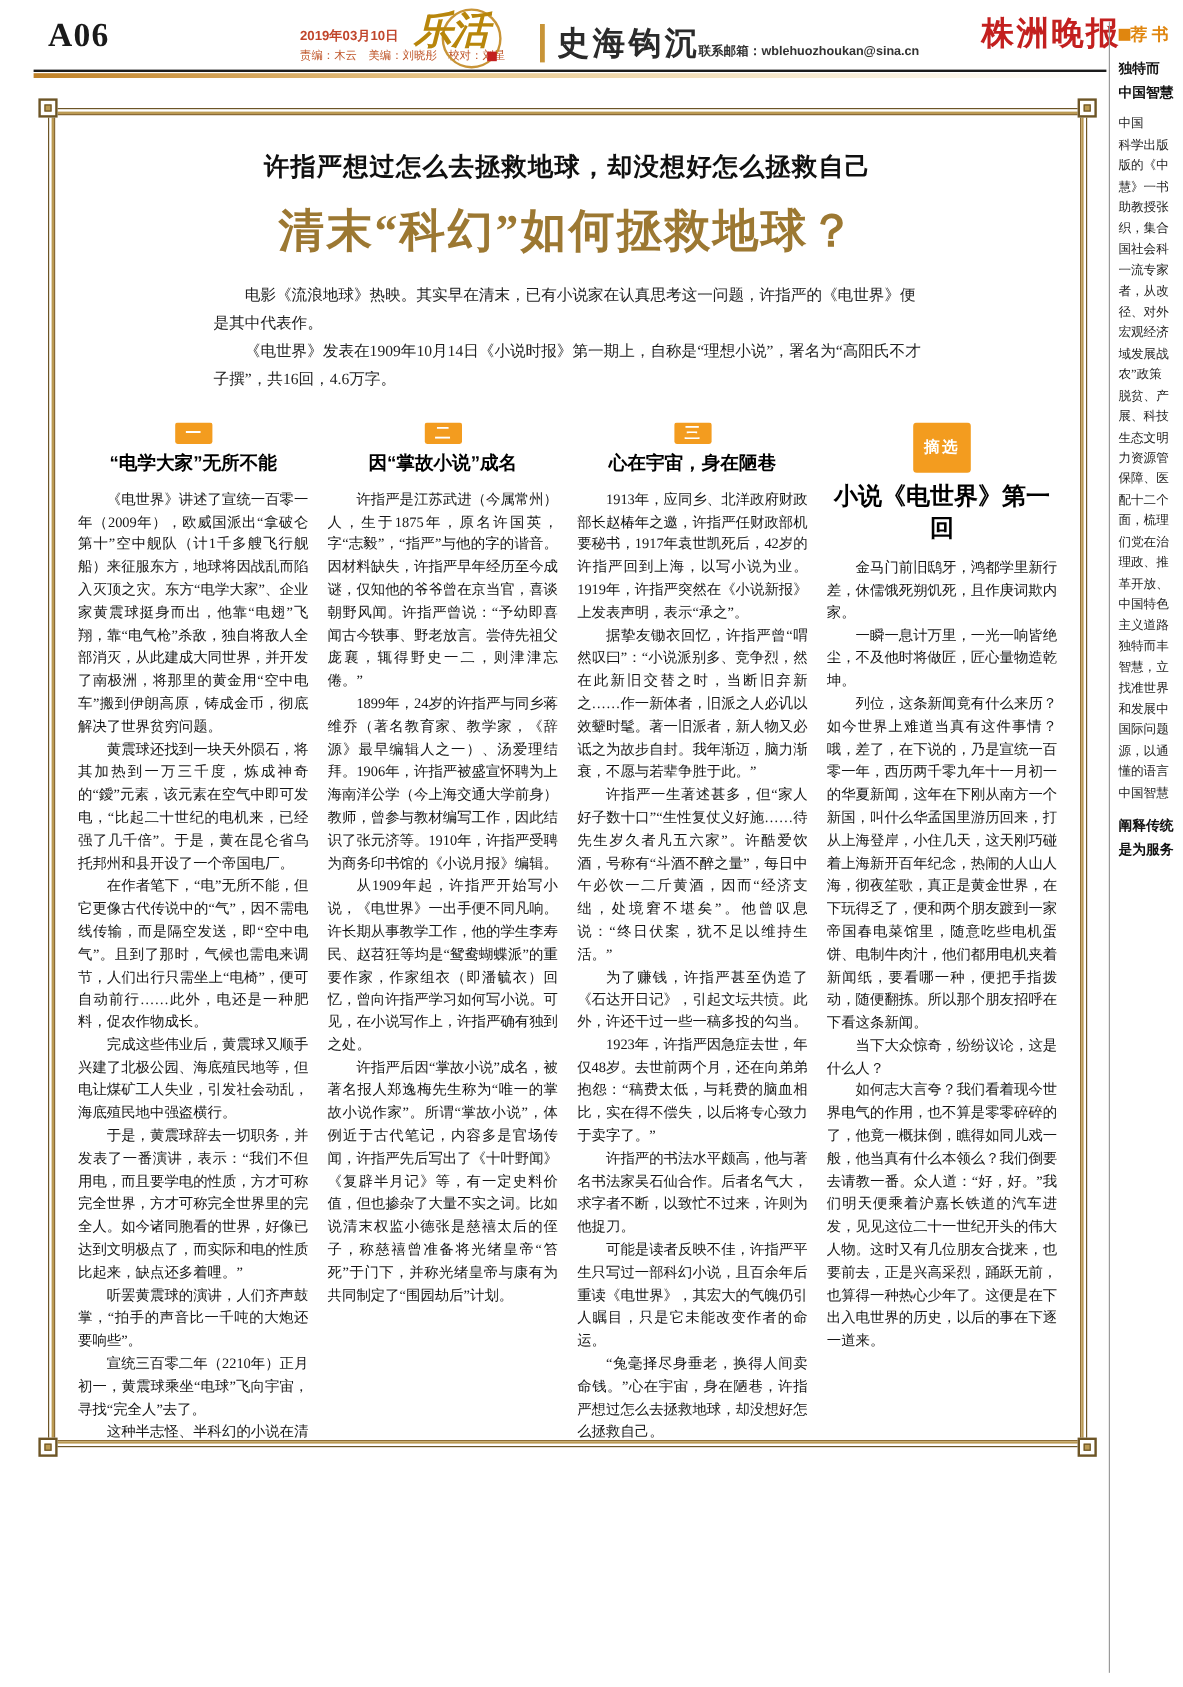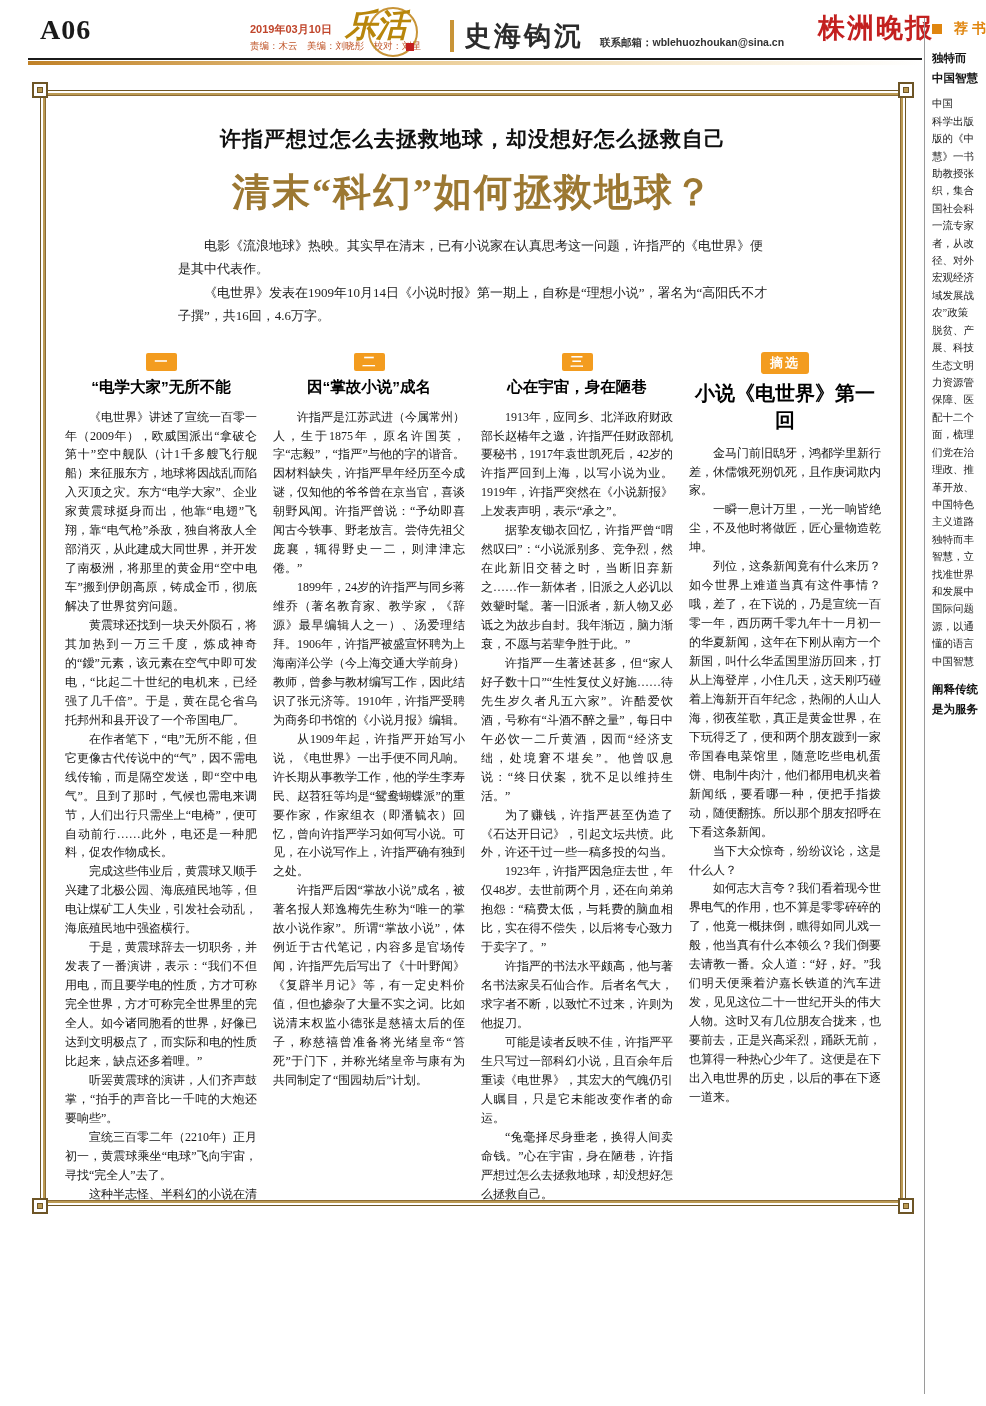--- a/index.html
+++ b/index.html
@@ -20,33 +20,33 @@
           display:flex; align-items:flex-start; justify-content:center; }
   .logo::before { content:""; position:absolute; right:8px; top:3px; width:46px; height:46px;
                   border:2px solid #c89437; border-radius:50%; }
   .logo::after { content:""; position:absolute; right:12px; bottom:7px; width:8px; height:8px; background:#c3201f; }
   .logo-char { font-size:32px; font-weight:bold; font-style:italic; color:#b8860b; letter-spacing:-1px; position:relative; z-index:1; }
 
   .section-wrap { position:absolute; left:450px; top:18px; display:flex; align-items:center; }
   .section-bar { width:4px; height:32px; background:#c89437; margin-right:10px; }
   .section-text { font-family:"Liberation Sans","DejaVu Sans",sans-serif; font-size:27px; font-weight:bold;
                   color:#2b2b2b; letter-spacing:3px; }
-  .contact { position:absolute; left:600px; top:36px; font-size:10.5px; font-weight:bold; color:#333;
+  .contact { position:absolute; left:582px; top:36px; font-size:10.5px; font-weight:bold; color:#333;
              font-family:"Liberation Sans",sans-serif; }
   .masthead { position:absolute; left:818px; top:10px; font-size:27px; font-weight:bold; color:#c3201f;
               letter-spacing:2px; }
 
   .header-rule { position:absolute; left:28px; top:58px; width:894px; height:2px; background:#1b1b1b; }
   .header-grad { position:absolute; left:28px; top:61px; width:894px; height:4px;
                  background:linear-gradient(90deg,#c08127,#e9c98e 40%,#f7ead0 72%,#ffffff); }
 
   
   .sidebar-divider { position:absolute; left:924px; top:18px; width:1px; height:1376px; background:#9a9a9a; }
   .sidebar { position:absolute; left:932px; top:20px; width:54px; height:1380px; overflow:hidden; }
-  .sb-head { display:flex; align-items:center; gap:12px; margin-bottom:10px; }
+  .sb-head { display:flex; align-items:center; gap:0; margin-bottom:10px; }
   .sb-square { width:10px; height:10px; background:#e0860f; flex:0 0 auto; }
   .sb-badge { color:#e0860f; font-weight:bold; font-size:14px; font-family:"Liberation Sans",sans-serif; white-space:pre; }
   .sb-title { font-weight:bold; font-size:11.5px; line-height:1.75; white-space:pre; color:#111; margin-bottom:7px; }
   .sb-body { font-size:10.5px; line-height:1.66; white-space:pre; color:#222; margin-bottom:9px; }
 
   
   .frame { position:absolute; left:40px; top:90px; width:866px; height:1116px;
            border:1px solid #6d5526; padding:2px; background:#fff; }
   .frame-inner { width:100%; height:100%; border:2px solid #bb9a53; box-shadow:inset 0 0 0 1px #8a6a35;
                  position:relative; overflow:hidden; }
@@ -65,21 +65,21 @@
   
   .cols { display:flex; gap:16px; padding:24px 20px 0; height:1042px; }
   .col { flex:1; overflow:hidden; position:relative; }
   .col-head { text-align:center; margin-bottom:10px; }
   .numbox { display:inline-block; background:#f39c1f; color:#fff; font-size:13px; font-weight:bold;
             padding:1px 9px; line-height:16px; border-radius:2px; font-family:"Liberation Sans",sans-serif; }
   .col-head h2 { font-size:15.5px; margin-top:6px; font-family:"Liberation Sans","DejaVu Sans",sans-serif; color:#000; }
   .col p { font-size:12px; line-height:1.58; text-align:justify; text-indent:2em; color:#161616; }
 
   .badge { display:block; width:48px; margin:0 auto 6px; background:#f39c1f; color:#fff; text-align:center;
-           font-size:13px; font-weight:bold; padding:2px 0; border-radius:3px;
+           font-size:13px; font-weight:bold; padding:12px 0; border-radius:3px;
            font-family:"Liberation Sans",sans-serif; letter-spacing:2px; }
   .ex-head { font-size:20px; text-align:center; margin-bottom:10px; color:#000;
              font-family:"Liberation Sans","DejaVu Sans",sans-serif; }
   .source { position:absolute; right:2px; bottom:4px; background:#fca5a5; padding:2px 0 0 10px; font-size:12px; color:#161616; }
 </style>
 </head>
 <body>
 
 <div class="pageno">A06</div>
 

